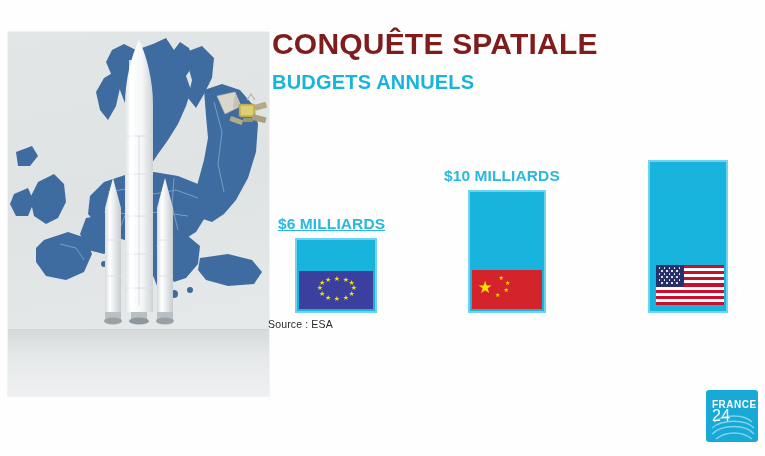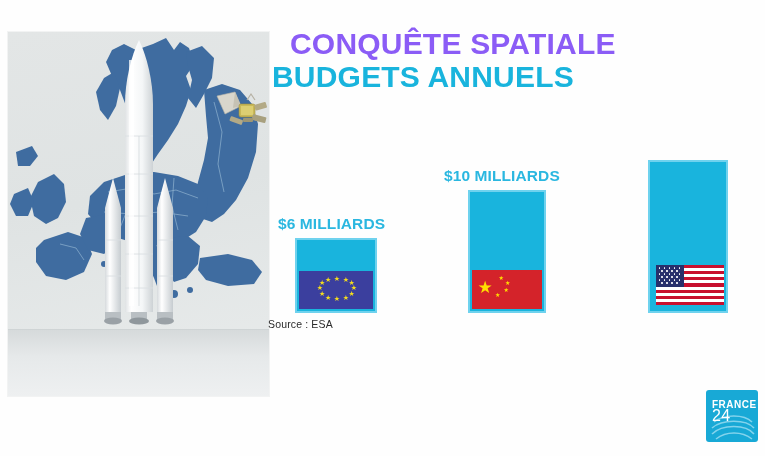--- a/index.html
+++ b/index.html
@@ -27,26 +27,26 @@
   }
   .map{position:absolute;left:0;top:0;width:261px;height:300px;}
 
   .rocket{position:absolute;left:50%;transform:translateX(-50%);bottom:56px;width:96px;height:300px;}
 
   .satellite{position:absolute;left:205px;top:58px;width:62px;height:52px;}
 
   
   .headline{position:absolute;left:272px;top:28px;width:470px;}
   .h1{
-    font-size:30px;font-weight:bold;color:#8b5cf6;letter-spacing:.2px;
-    line-height:1.04;font-stretch:condensed;white-space:nowrap;margin-left:18px;
+    font-size:30px;font-weight:bold;color:#7f1d1d;letter-spacing:.2px;
+    line-height:1.04;font-stretch:condensed;white-space:nowrap;
   }
   .h2{
-    font-size:30px;font-weight:bold;color:#19b4dd;letter-spacing:.2px;
-    line-height:1.04;margin-top:2px;white-space:nowrap;
+    font-size:20px;font-weight:bold;color:#19b4dd;letter-spacing:.2px;
+    line-height:1.04;margin-top:13px;white-space:nowrap;
   }
 
   
   .bar-group{position:absolute;}
   .bar-label{
     position:absolute;left:0;bottom:100%;margin-bottom:7px;
     color:#2ab7e0;font-weight:bold;font-size:15.5px;white-space:nowrap;
     letter-spacing:.1px;
   }
   .bar{
@@ -199,21 +199,21 @@
     </svg>
   </div>
 
   <div class="headline">
     <div class="h1">CONQUÊTE SPATIALE</div>
     <div class="h2">BUDGETS ANNUELS</div>
   </div>
 
   <div class="bar-group" style="left:295px;top:238px;width:82px;height:75px;">
     <div class="bar" style="width:82px;height:75px;">
-      <div class="bar-label" style="left:-19px;">$6 MILLIARDS</div>
+      <div class="bar-label" style="left:-19px;text-decoration:underline;">$6 MILLIARDS</div>
       <div class="flagwrap" style="left:2px;right:2px;bottom:2px;height:38px;">
         <div class="flag-eu">
           <div class="eu-star" style="left:47%;top:12%;">★</div>
           <div class="eu-star" style="left:59%;top:15%;">★</div>
           <div class="eu-star" style="left:67%;top:24%;">★</div>
           <div class="eu-star" style="left:70%;top:38%;">★</div>
           <div class="eu-star" style="left:67%;top:52%;">★</div>
           <div class="eu-star" style="left:59%;top:62%;">★</div>
           <div class="eu-star" style="left:47%;top:66%;">★</div>
           <div class="eu-star" style="left:35%;top:62%;">★</div>

